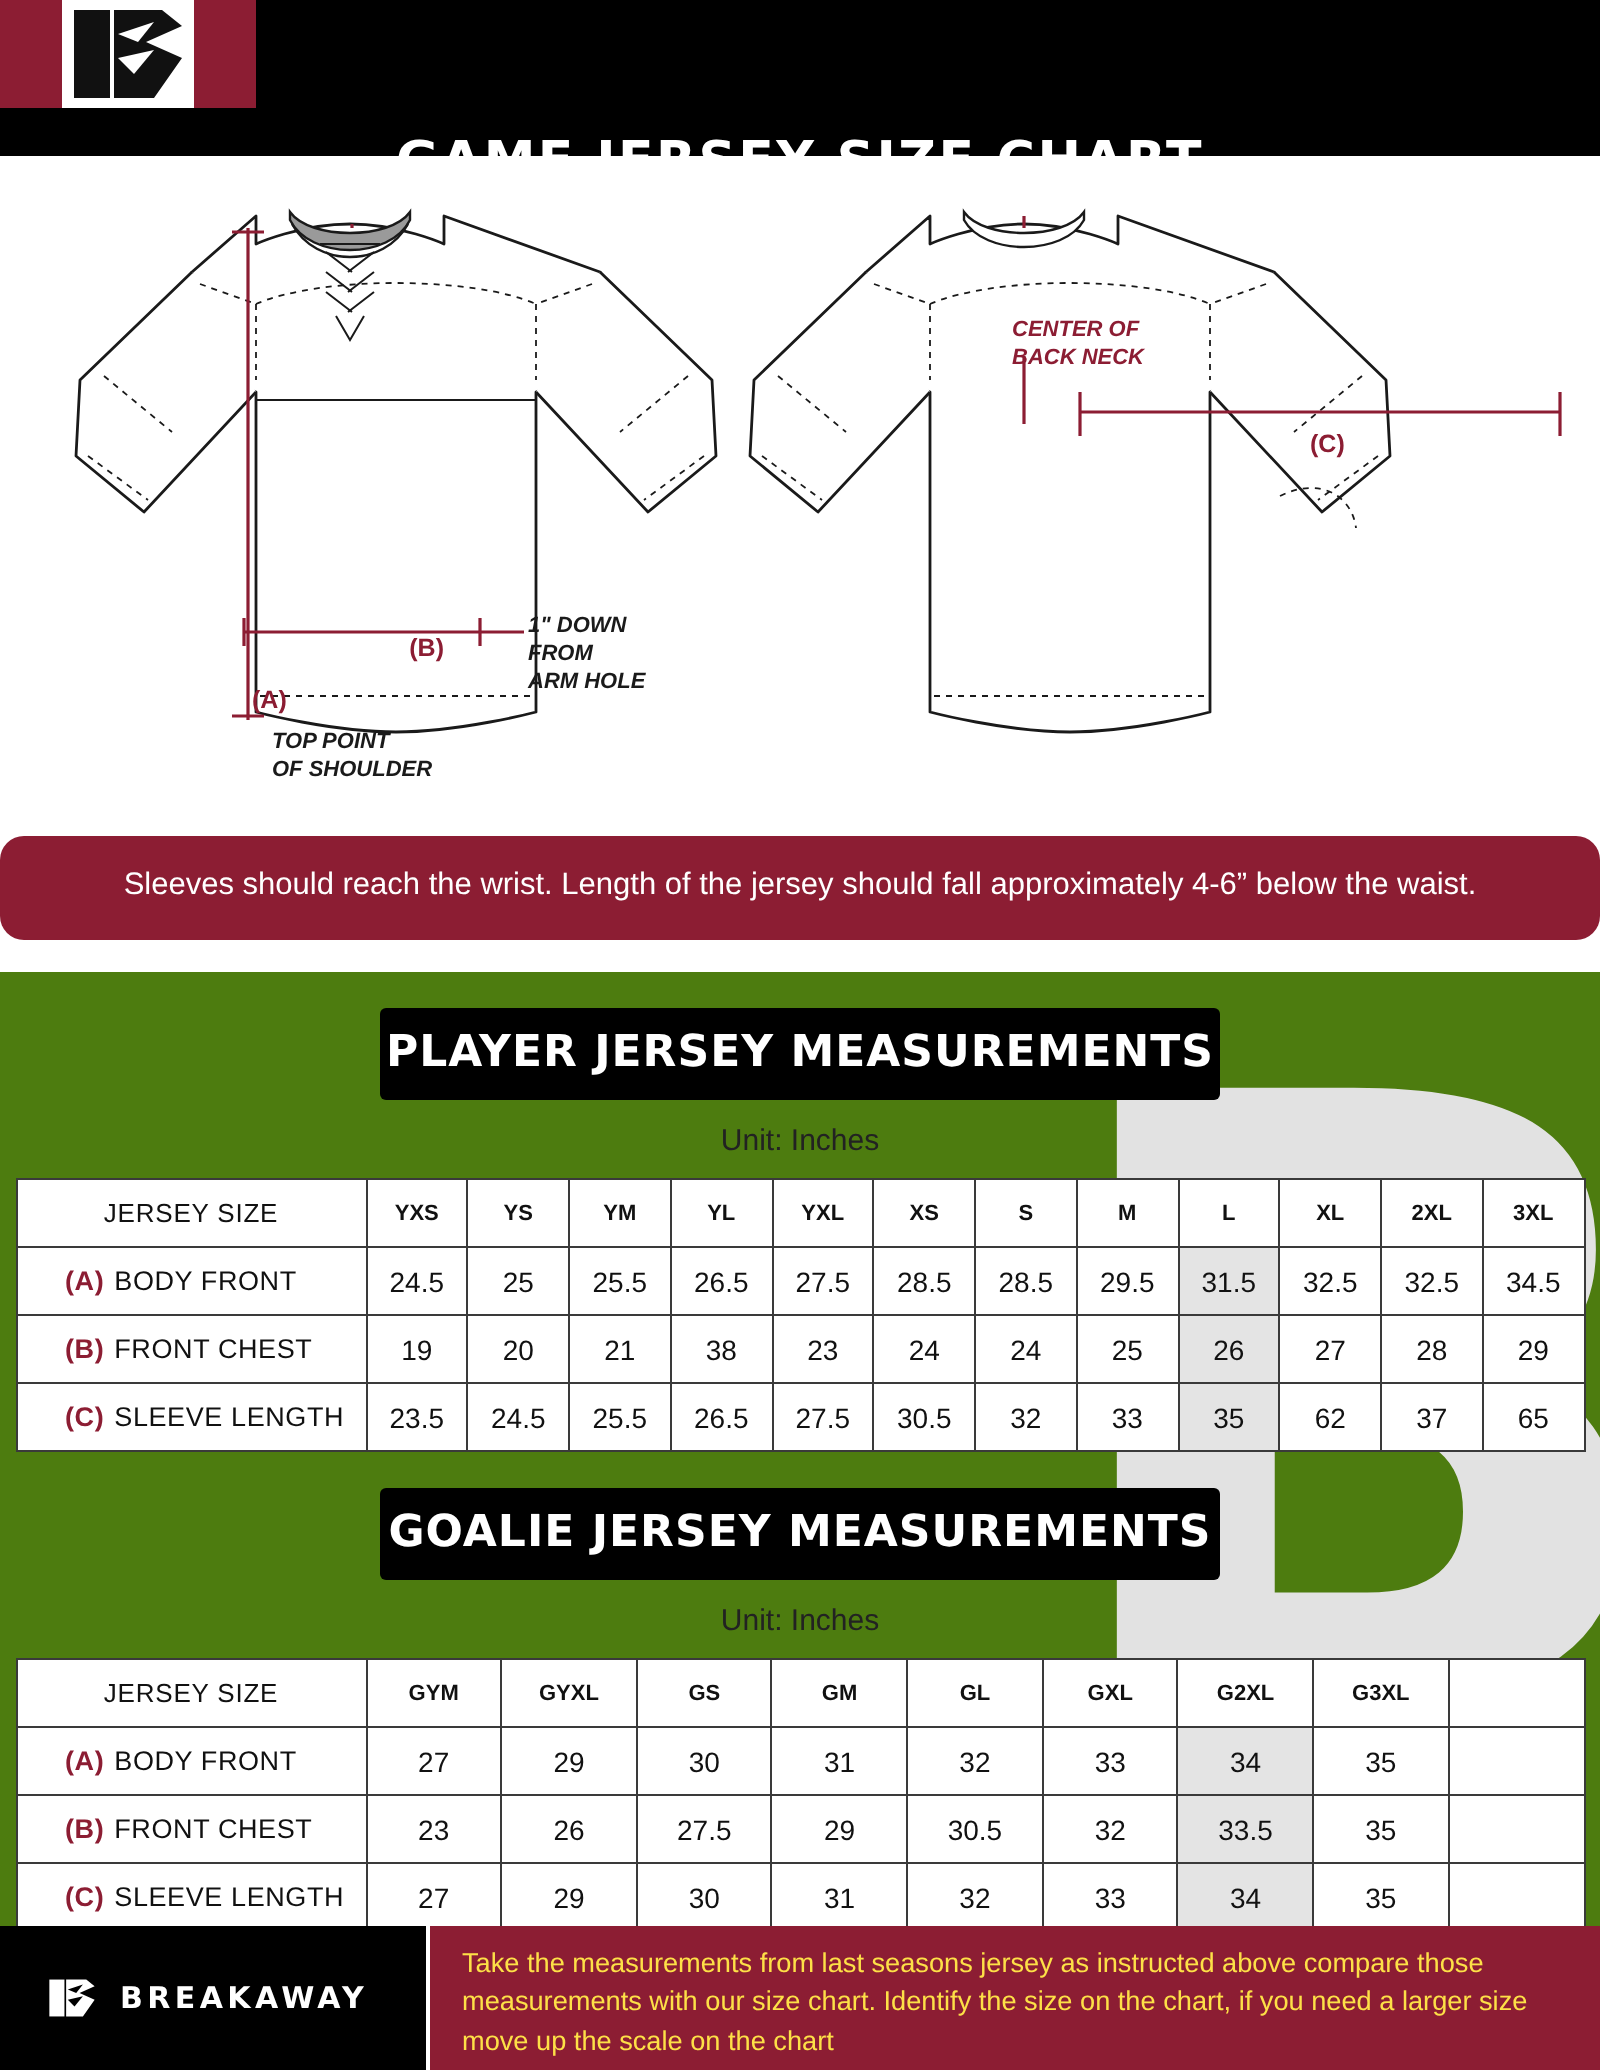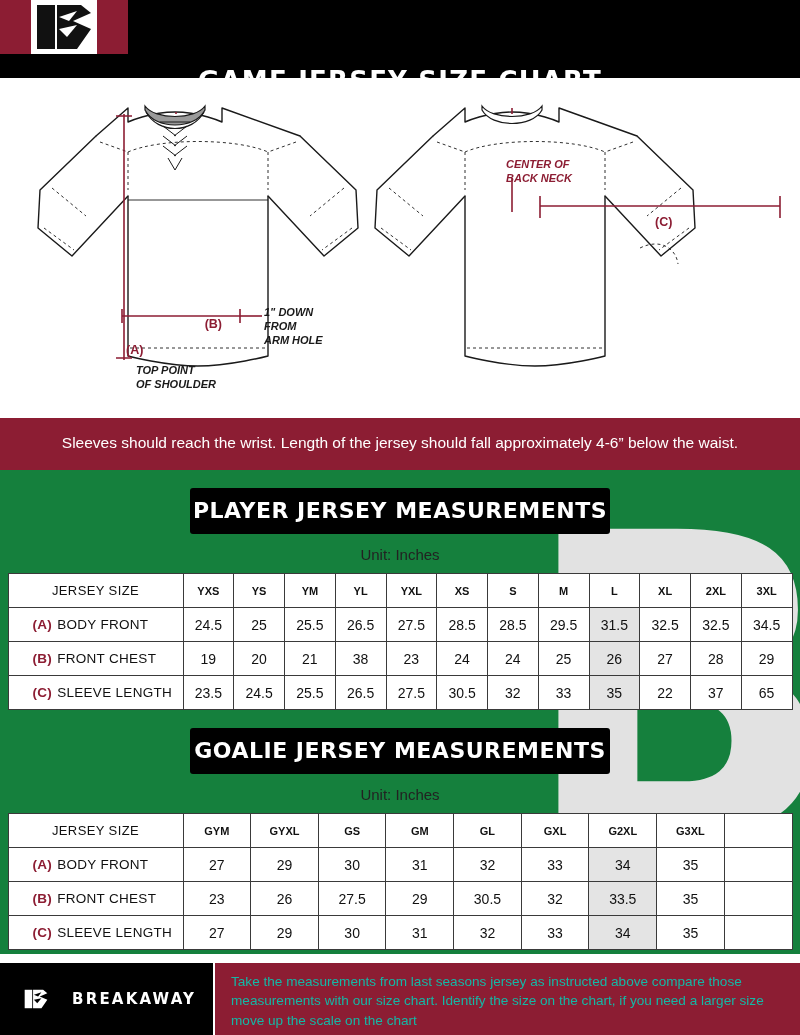--- a/index.html
+++ b/index.html
@@ -82,28 +82,30 @@
   .illus svg { display: block; }
 
   
   .note-band {
     background: #8c1d33;
     color: #ffffff;
     text-align: center;
     padding: 14px 60px 16px;
     font-size: 15.5px;
     line-height: 1.45;
+    border-radius: 12px;
   }
 
   
   .body-grey {
-    background: #15803d;
+    background: #4d7c0f;
     position: relative;
     padding-bottom: 4px;
     overflow: hidden;
+    margin-top: 16px;
   }
   .watermark {
     position: absolute;
     right: -40px;
     top: 10px;
     font-size: 420px;
     color: #e2e2e2;
     font-weight: bold;
     line-height: 1;
     font-family: "DejaVu Sans", sans-serif;
@@ -180,41 +182,41 @@
     left: 0; bottom: 0;
     width: 800px;
     height: 72px;
     display: flex;
   }
   .footer-left {
     width: 213px;
     background: #000000;
     display: flex;
     align-items: center;
-    gap: 22px;
+    gap: 10px;
     padding-left: 22px;
   }
   .footer-left .fb {
     width: 28px; height: 30px;
     display: flex; align-items: center; justify-content: center;
   }
   .footer-left .fname {
     color: #ffffff;
     font-size: 15px;
     letter-spacing: 2.2px;
     font-weight: bold;
     font-family: "DejaVu Sans", sans-serif;
   }
   .footer-divider {
     width: 2px; background: #ffffff;
   }
   .footer-right {
     flex: 1;
     background: #8c1d33;
-    color: #14b8a6;
+    color: #fde047;
     font-size: 13.6px;
     line-height: 1.42;
     padding: 9px 14px 0 16px;
   }
 </style>
 </head>
 <body>
 
 <div class="page">
 
@@ -389,21 +391,21 @@
           </td>
           <td>23.5</td>
           <td>24.5</td>
           <td>25.5</td>
           <td>26.5</td>
           <td>27.5</td>
           <td>30.5</td>
           <td>32</td>
           <td>33</td>
           <td class="hl">35</td>
-          <td>22</td>
+          <td>62</td>
           <td>37</td>
           <td>65</td>
         </tr>
       </tbody>
     </table>
 
     <div class="section-title">GOALIE JERSEY MEASUREMENTS</div>
     <div class="unit">Unit: Inches</div>
     <table class="sz goalie-table">
       <thead>

